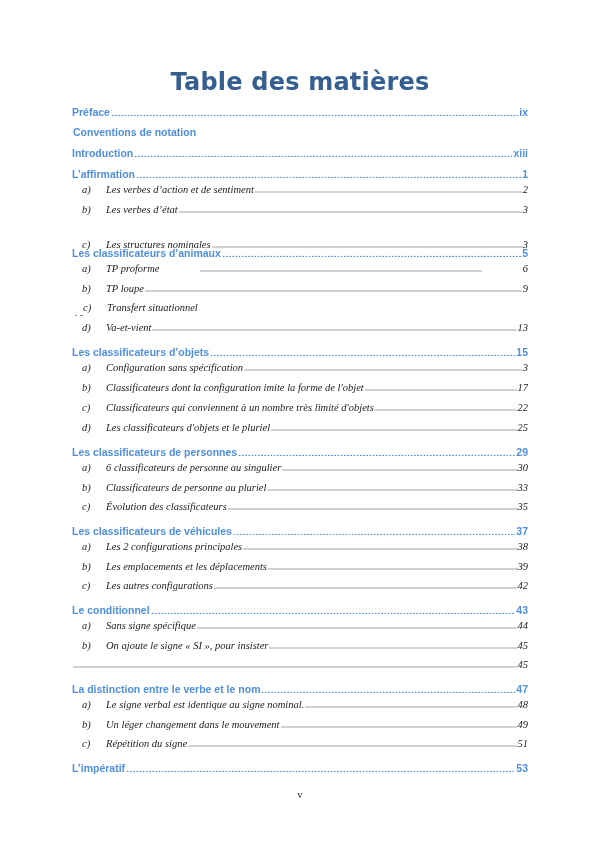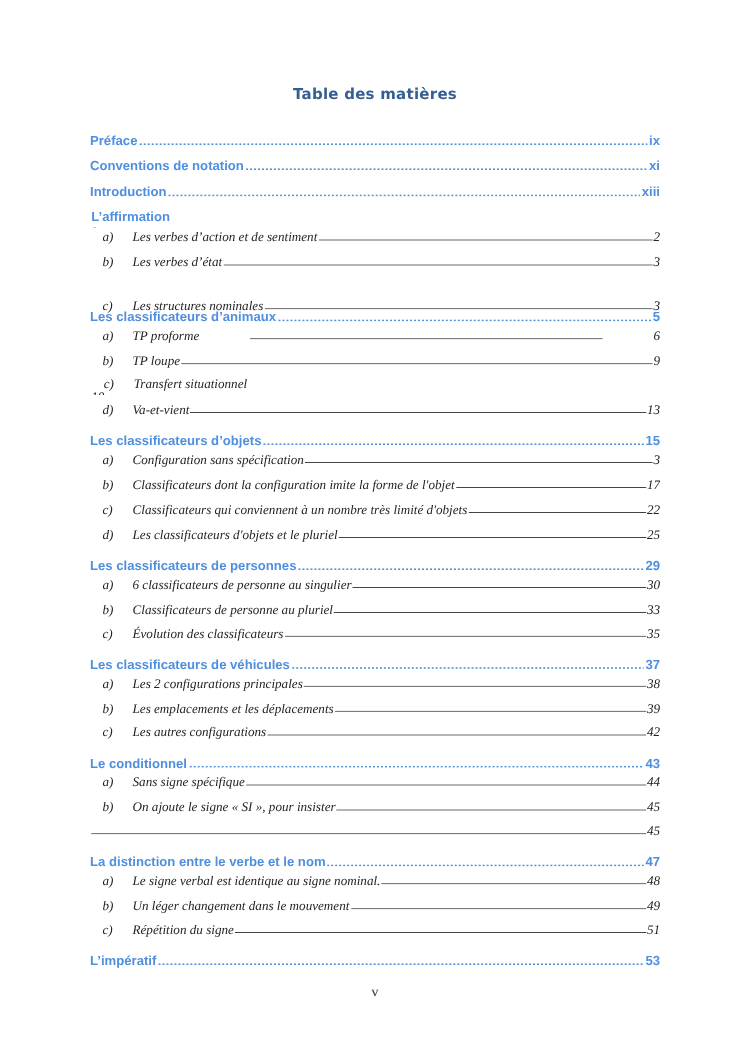--- a/index.html
+++ b/index.html
@@ -1,20 +1,20 @@
 <!DOCTYPE html>
 <html><head>
   <meta charset="utf-8">
   <style>
     html, body { margin: 0; padding: 0; background: #ffffff; }
     body { width: 600px; height: 849px; position: relative; overflow: hidden; }
     .page { position: absolute; left: 0; top: 0; width: 600px; height: 849px; background: #fff; }
     .title {
       position: absolute; left: 0; top: 68px; width: 600px; text-align: center;
-      font-family: "DejaVu Sans", sans-serif; font-weight: bold; font-size: 12px;
+      font-family: "DejaVu Sans", sans-serif; font-weight: bold; font-size: 24px;
       color: #365f91; letter-spacing: 0.2px;
     }
     .toc { position: absolute; left: 72px; width: 456px; top: 0; }
     .row {
       position: absolute; left: 0; width: 456px; display: flex; align-items: baseline;
       white-space: nowrap; overflow: hidden;
     }
     .row.h1 {
       font-family: "Liberation Sans", sans-serif; font-weight: bold; font-size: 10.5px;
       color: #4f8fe0; height: 14px;
@@ -44,31 +44,31 @@
 <body>
 
 <div class="page">
   <div class="title">Table des matières</div>
   <div class="toc" id="toc">
       <div class="row h1" style="top: 106px;">
         <span class="label"><span>Préface</span></span>
         <span class="leader"></span>
         <span class="page-num">ix</span>
       </div>
-      <div class="row h1" style="top: 126px;">
+      <div class="row h1" style="top: 126px; flex-direction: column;">
         <span class="label"><span>Conventions de notation</span></span>
         <span class="leader"></span>
         <span class="page-num">xi</span>
       </div>
       <div class="row h1" style="top: 147px;">
         <span class="label"><span>Introduction</span></span>
         <span class="leader"></span>
         <span class="page-num">xiii</span>
       </div>
-      <div class="row h1" style="top: 168px; flex-direction: column;">
+      <div class="row h1" style="top: 168px;">
         <span class="label"><span>L’affirmation</span></span>
         <span class="leader"></span>
         <span class="page-num">1</span>
       </div>
       <div class="row h2" style="top: 183px;">
         <span class="label"><span class="letter">a)</span><span>Les verbes d’action et de sentiment</span></span>
         <span class="leader"></span>
         <span class="page-num">2</span>
       </div>
       <div class="row h2" style="top: 203px;">

